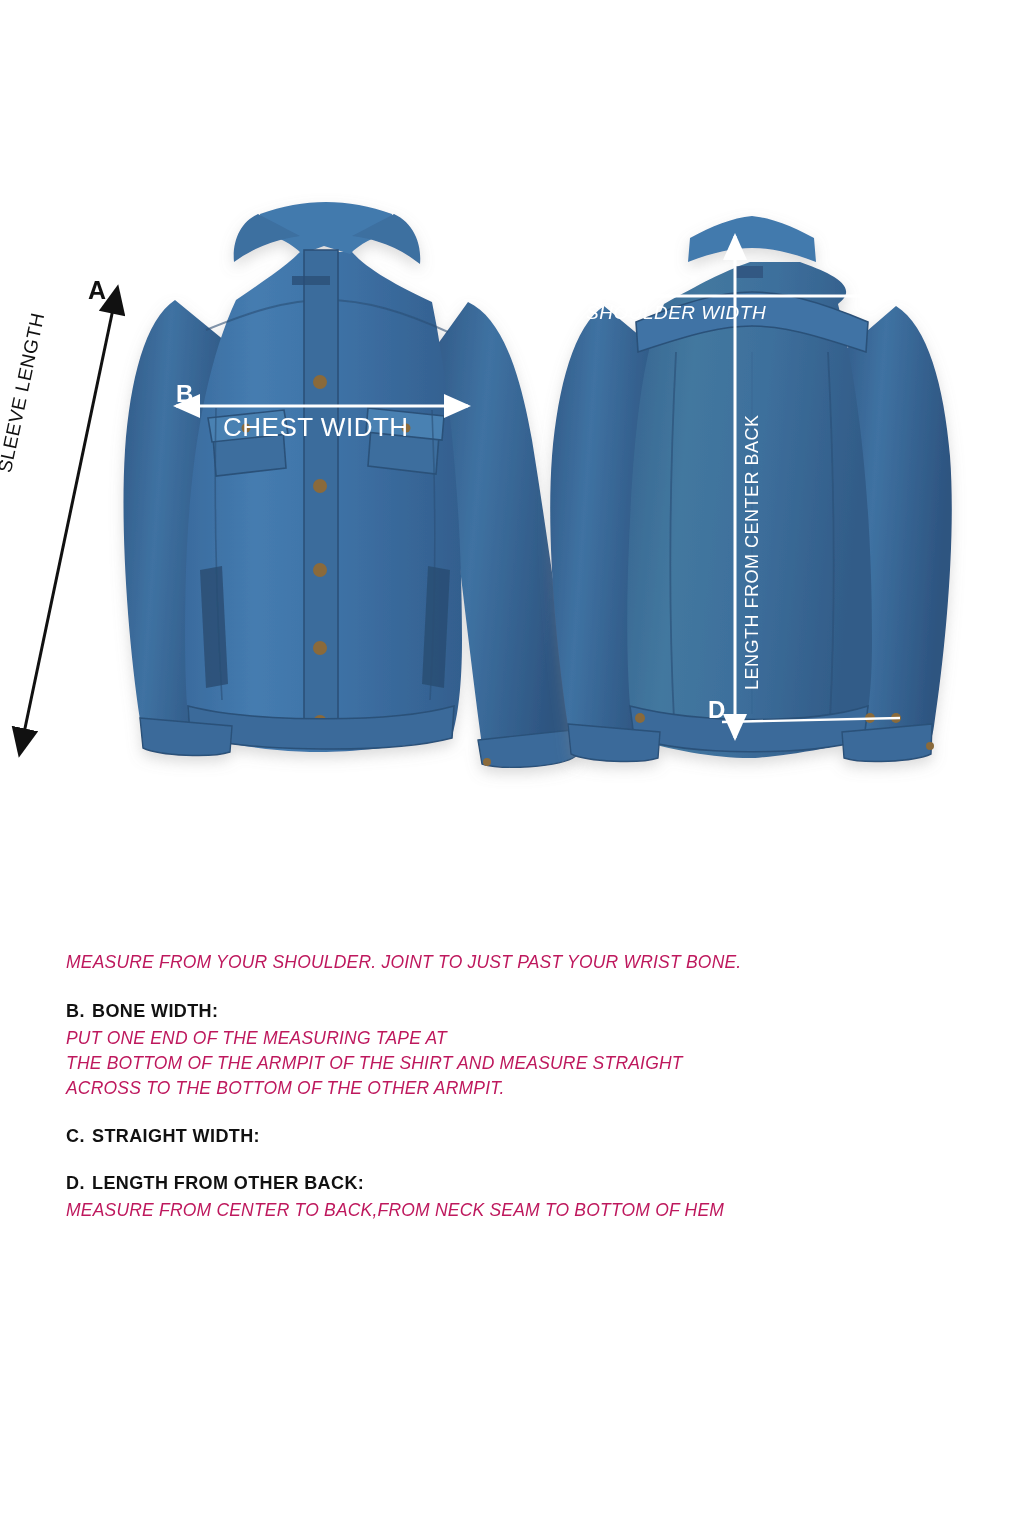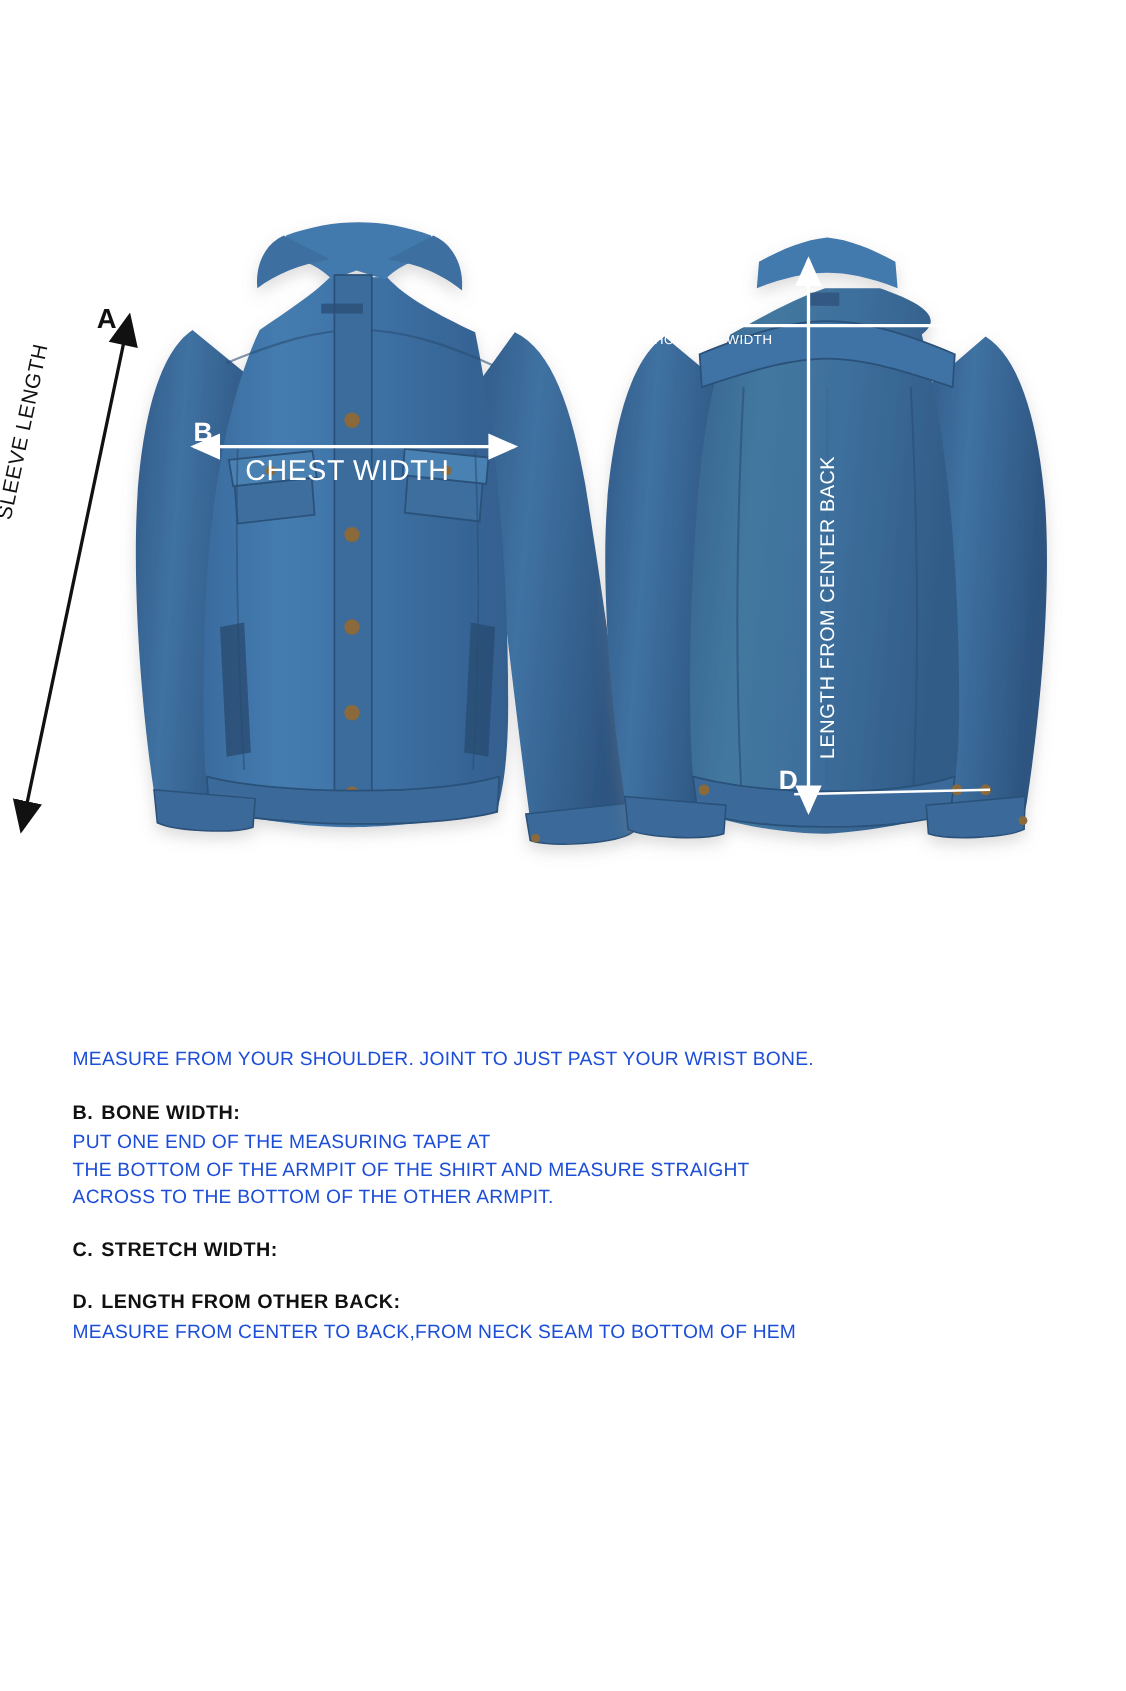--- a/index.html
+++ b/index.html
@@ -66,24 +66,25 @@
     margin: 0 0 4px 0;
     color: #111111;
   }
   .desc-title .ltr {
     display: inline-block;
     width: 26px;
   }
   .desc-body {
     font-size: 17.5px;
     line-height: 1.42;
-    color: #1d4ed8;
+    color: #be185d;
     margin: 0;
     white-space: pre-line;
     letter-spacing: 0.2px;
+    font-style: italic;
   }
 </style>
 </head>
 <body>
 
 <div id="illustration">
 
   <svg width="1024" height="900" viewBox="0 0 1024 900">
     <defs>
       <linearGradient id="denimGrad" x1="0" y1="0" x2="1" y2="0">
@@ -225,21 +226,21 @@
   </svg>
 
   
   <div class="meas-letter dark" style="left:88px; top:276px; font-size:25px;">A</div>
   <div class="meas-label dark" style="left:-6px; top:470px; font-size:19px; transform: rotate(-78deg); transform-origin: left top;">SLEEVE LENGTH</div>
 
   <div class="meas-letter" style="left:176px; top:380px; font-size:24px;">B</div>
   <div class="meas-label" style="left:223px; top:412px; font-size:26px;">CHEST WIDTH</div>
 
   <div class="meas-letter" style="left:608px; top:266px; font-size:24px;">C</div>
-  <div class="meas-label" style="left:586px; top:302px; font-size:12px;">SHOULDER WIDTH</div>
+  <div class="meas-label" style="left:586px; top:302px; font-size:19px;font-style:italic;">SHOULDER WIDTH</div>
 
   <div class="meas-letter" style="left:708px; top:696px; font-size:24px;">D</div>
   <div class="meas-label" style="left:742px; top:690px; font-size:18px; transform: rotate(-90deg); transform-origin: left top;">LENGTH FROM CENTER BACK</div>
 
 </div>
 
 <div id="descriptions">
 
   <div class="desc-block">
     <p class="desc-body">MEASURE FROM YOUR SHOULDER. JOINT TO JUST PAST YOUR WRIST BONE.</p>
@@ -249,21 +250,21 @@
     <p class="desc-title">
       <span class="ltr">B.</span><span>BONE WIDTH:</span>
     </p>
     <p class="desc-body">PUT ONE END OF THE MEASURING TAPE AT
 THE BOTTOM OF THE ARMPIT OF THE SHIRT AND MEASURE STRAIGHT
 ACROSS TO THE BOTTOM OF THE OTHER ARMPIT.</p>
   </div>
 
   <div class="desc-block">
     <p class="desc-title">
-      <span class="ltr">C.</span><span>STRETCH WIDTH:</span>
+      <span class="ltr">C.</span><span>STRAIGHT WIDTH:</span>
     </p>
   </div>
 
   <div class="desc-block">
     <p class="desc-title">
       <span class="ltr">D.</span><span>LENGTH FROM OTHER BACK:</span>
     </p>
     <p class="desc-body">MEASURE FROM CENTER TO BACK,FROM NECK SEAM TO BOTTOM OF HEM</p>
   </div>
 

